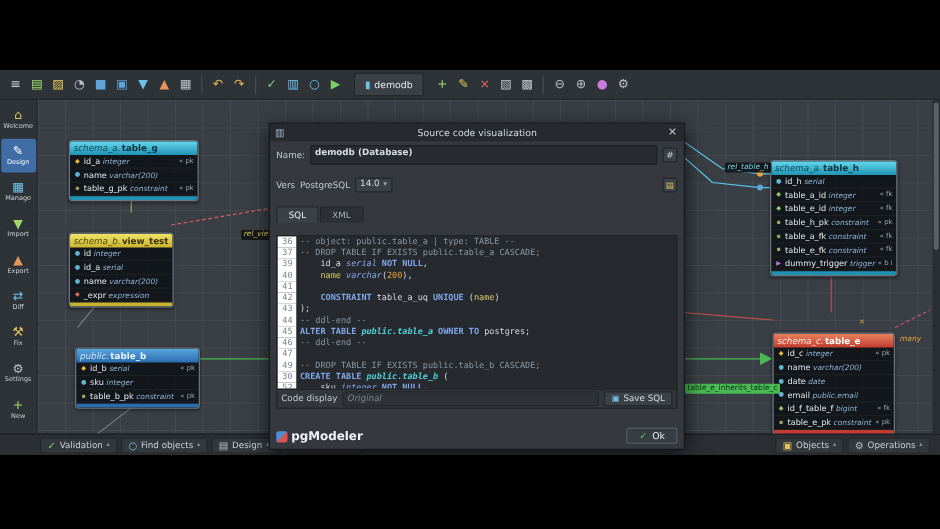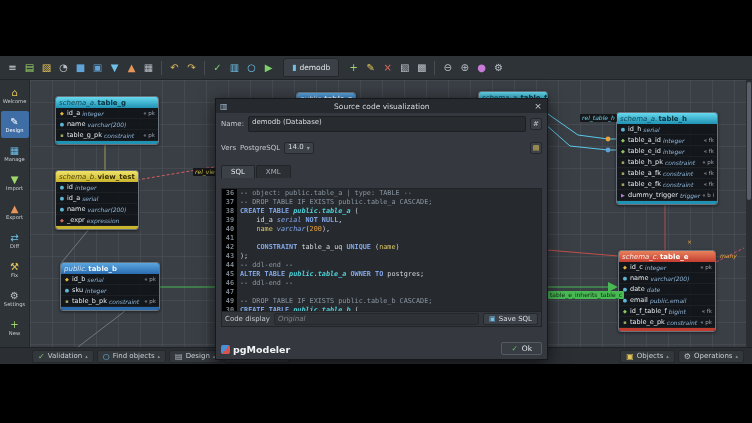--- a/index.html
+++ b/index.html
@@ -25,21 +25,21 @@
   .sitem.active{background:#3e6ea5;color:#fff;}
   .sico{font-size:10px;line-height:11px;}
   .slab{font-size:5.2px;line-height:7px;}
 
   
   #canvas{position:absolute;left:30px;top:80px;width:722px;height:267px;background-color:#3a3f45;
           background-image:linear-gradient(rgba(120,130,140,.16) 1px,transparent 1px),
                            linear-gradient(90deg,rgba(120,130,140,.16) 1px,transparent 1px);
           background-size:22px 22px;overflow:hidden;}
   #links{position:absolute;left:0;top:0;z-index:1;}
-  #tables,#labels{position:absolute;left:0;top:0;width:100%;height:100%;z-index:2;pointer-events:none;padding-left:40px;}
+  #tables,#labels{position:absolute;left:0;top:16px;width:100%;height:100%;z-index:2;pointer-events:none;padding-left:40px;}
   .tbl{position:absolute;border:1px solid #6a737c;border-radius:3px;overflow:hidden;
        background:rgba(14,18,22,.88);box-shadow:0 1px 3px rgba(0,0,0,.5);pointer-events:auto;}
   .tbl-h{height:11px;display:flex;align-items:center;padding:0 3px;gap:1px;font-size:7px;white-space:nowrap;overflow:hidden;}
   .tbl-schema{font-style:italic;opacity:.85;}
   .tbl-name{font-weight:bold;}
   .cyan .tbl-h{background:linear-gradient(#66d9ee,#2092b4);color:#05323e;}
   .cyan .tbl-f{background:#2092b4;}
   .blue .tbl-h{background:linear-gradient(#5aa6e0,#2a6cb0);color:#eaf4fc;}
   .blue .tbl-f{background:#2a6cb0;}
   .yellow .tbl-h{background:linear-gradient(#f0e468,#c9b42e);color:#3a3000;}
@@ -75,37 +75,37 @@
   #dialog{position:absolute;left:215px;top:98px;width:333px;height:262px;background:#35393f;
           border:1px solid #16181b;box-shadow:0 4px 16px rgba(0,0,0,.65);z-index:10;display:flex;flex-direction:column;}
   .dlg-title{height:14px;background:#26292d;display:flex;align-items:center;padding:0 4px;
              font-size:7.5px;color:#d5dae0;flex:none;}
   .dlg-ico{font-size:8px;margin-right:3px;color:#9fb8cc;}
   .dlg-title-text{flex:1;text-align:center;}
   .dlg-close{width:10px;text-align:center;color:#c8ced4;font-size:9px;cursor:pointer;}
   .dlg-body{flex:1;display:flex;flex-direction:column;padding:4px 5px;gap:11px;min-height:0;}
   .frow{display:flex;align-items:center;gap:4px;font-size:7px;color:#c3c9cf;height:13px;flex:none;}
   .field{flex:1;background:#282c30;border:1px solid #1d2023;height:16px;line-height:11px;
-         padding:0 3px;color:#d8dde2;border-radius:2px;font-size:7px;}
+         padding:0 3px;color:#d8dde2;border-radius:2px;font-size:7px;font-weight:bold;}
   .combo{background:#3c4147;border:1px solid #24272b;height:12px;line-height:11px;padding:0 3px;
          border-radius:2px;display:flex;align-items:center;gap:3px;color:#d8dde2;font-size:7px;}
   .combo::after{content:"▾";font-size:6px;color:#9aa1a8;}
   .combo.disabled{color:#80868d;font-style:italic;background:#2e3237;flex:1;}
   .combo.disabled::after{content:"";}
   .mini-btn{width:12px;height:12px;background:#3c4147;border:1px solid #24272b;border-radius:2px;
             font-size:7px;line-height:11px;text-align:center;cursor:pointer;}
   .spacer{flex:1;}
   .tabs{display:flex;gap:1px;flex:none;margin-bottom:-1px;}
   .tab{padding:2px 9px;font-size:7px;color:#aab1b8;background:#2c3035;border:1px solid #222528;
        border-bottom:none;border-radius:2px 2px 0 0;cursor:pointer;}
   .tab.active{background:#3c4147;color:#e8edf2;}
   .codewrap{flex:1;display:flex;flex-direction:column;border:1px solid #222528;background:#26292d;min-height:0;}
   #codearea{flex:1;overflow:hidden;font-family:"DejaVu Sans Mono",monospace;font-size:6.8px;line-height:9px;}
   .cl{display:flex;white-space:pre;}
-  .ln{width:15px;text-align:right;padding-right:3px;color:#7c858e;background:#000000;flex:none;font-weight:bold;}
+  .ln{width:15px;text-align:right;padding-right:3px;color:#7c858e;background:#ffffff;flex:none;}
   .ct{padding-left:3px;}
   .sx-c{color:#8a96a3;margin-top:47px;}
   .sx-k{color:#82a7e8;font-weight:bold;}
   .sx-i{color:#4fd0d8;font-weight:bold;font-style:italic;}
   .sx-t{color:#82a7e8;font-style:italic;}
   .sx-n{color:#e8a33d;}
   .sx-v{color:#d8c868;}
   .sx-p{color:#d6dade;}
   .code-foot{height:15px;display:flex;align-items:center;gap:4px;padding:1px 3px;background:#33373c;
              border-top:1px solid #222528;font-size:7px;color:#c3c9cf;flex:none;}
@@ -481,21 +481,20 @@
         <span class="mini-btn" style="color:#e2c45a">▤</span>
       </div>
       <div class="tabs">
         <div class="tab active">SQL</div>
         <div class="tab">XML</div>
       </div>
       <div class="codewrap">
         <div id="codearea">
             <div class="cl"><span class="ln">36</span><span class="ct"><span class="sx-c">-- object: public.table_a | type: TABLE --</span></span></div>
             <div class="cl"><span class="ln">37</span><span class="ct"><span class="sx-c">-- DROP TABLE IF EXISTS public.table_a CASCADE;</span></span></div>
-            <div class="cl"><span class="ln">38</span><span class="ct"><span class="sx-k">CREATE TABLE </span><span class="sx-i">public.table_a</span><span class="sx-p"> (</span></span></div>
             <div class="cl"><span class="ln">39</span><span class="ct"><span class="sx-p">    id_a </span><span class="sx-t">serial</span><span class="sx-k"> NOT NULL</span><span class="sx-p">,</span></span></div>
             <div class="cl"><span class="ln">40</span><span class="ct"><span class="sx-p">    </span><span class="sx-v">name</span><span class="sx-p"> </span><span class="sx-t">varchar</span><span class="sx-p">(</span><span class="sx-n">200</span><span class="sx-p">),</span></span></div>
             <div class="cl"><span class="ln">41</span></div>
             <div class="cl"><span class="ln">42</span><span class="ct"><span class="sx-p">    </span><span class="sx-k">CONSTRAINT</span><span class="sx-p"> table_a_uq </span><span class="sx-k">UNIQUE</span><span class="sx-p"> (</span><span class="sx-v">name</span><span class="sx-p">)</span></span></div>
             <div class="cl"><span class="ln">43</span><span class="ct"><span class="sx-p">);</span></span></div>
             <div class="cl"><span class="ln">44</span><span class="ct"><span class="sx-c">-- ddl-end --</span></span></div>
             <div class="cl"><span class="ln">45</span><span class="ct"><span class="sx-k">ALTER TABLE </span><span class="sx-i">public.table_a</span><span class="sx-k"> OWNER TO</span><span class="sx-p"> postgres;</span></span></div>
             <div class="cl"><span class="ln">46</span><span class="ct"><span class="sx-c">-- ddl-end --</span></span></div>
             <div class="cl"><span class="ln">47</span><span class="ct">&nbsp;</span></div>
             <div class="cl"><span class="ln">49</span><span class="ct"><span class="sx-c">-- DROP TABLE IF EXISTS public.table_b CASCADE;</span></span></div>

